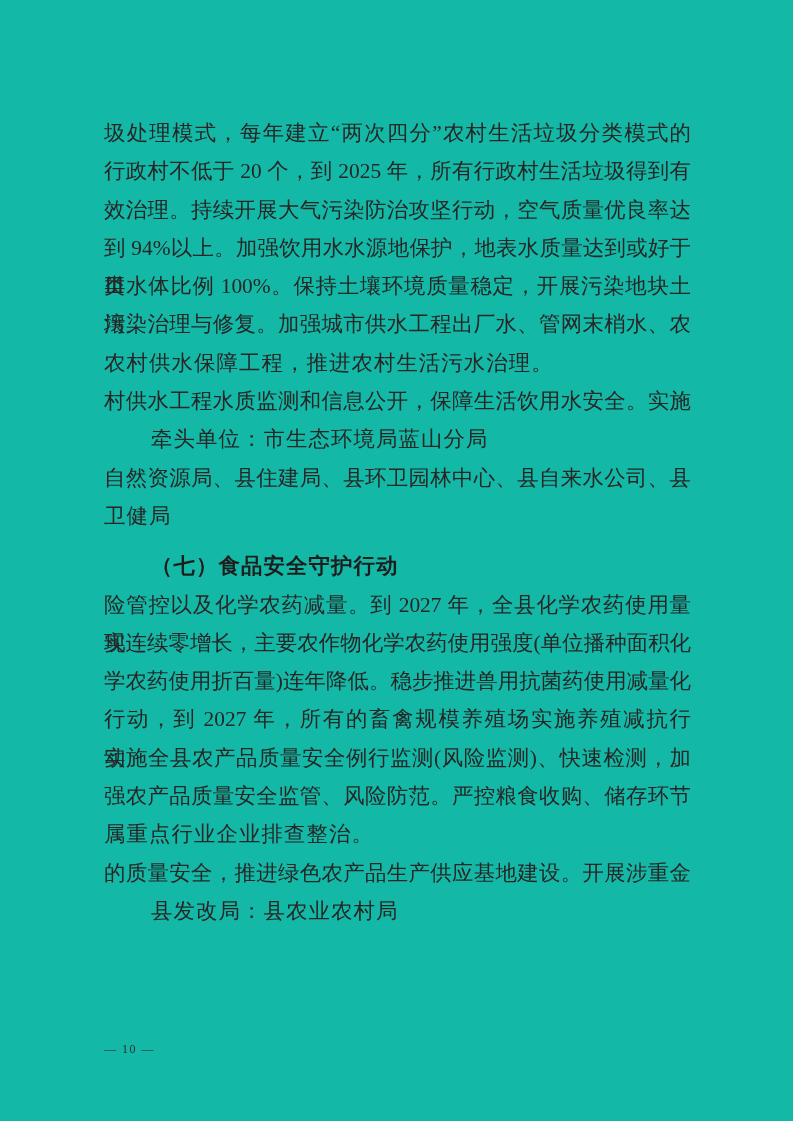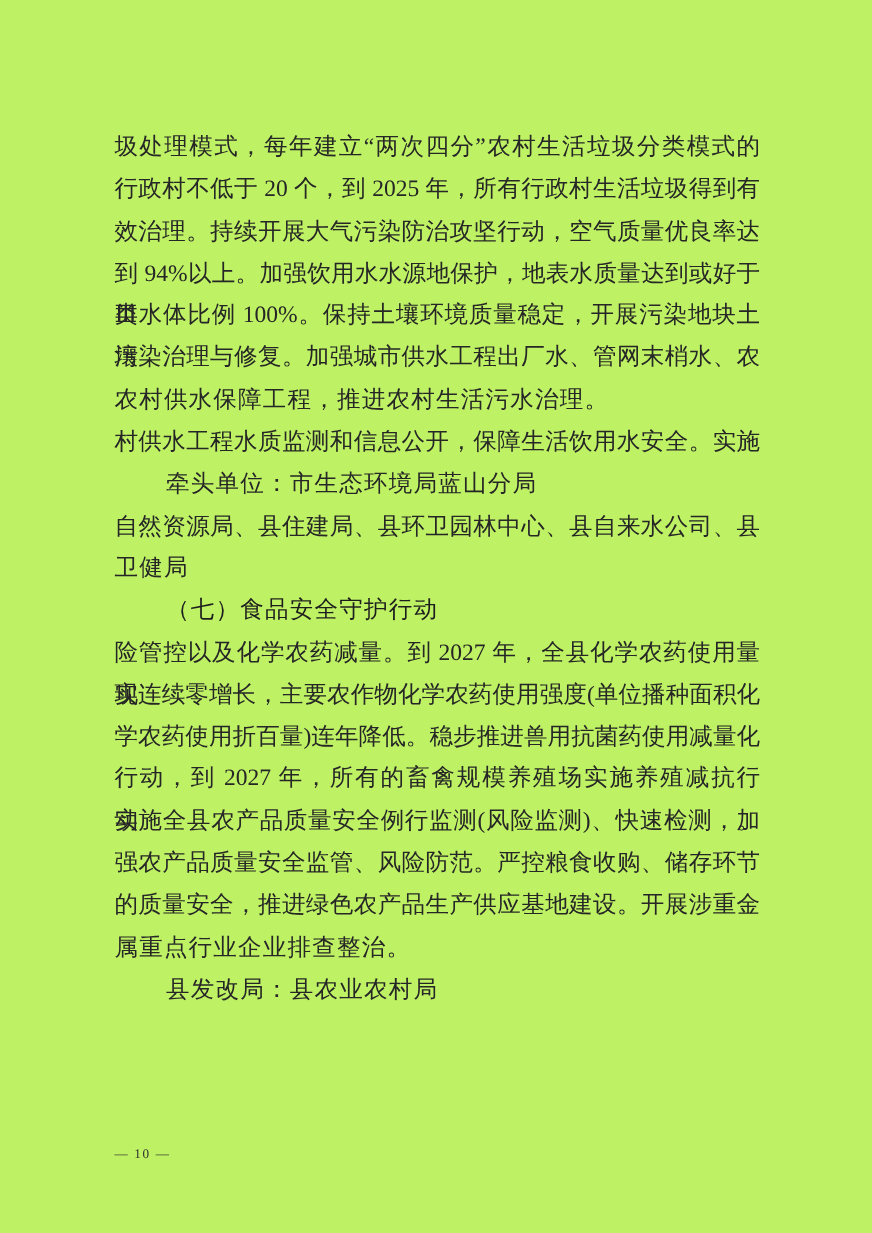--- a/index.html
+++ b/index.html
@@ -11,21 +11,21 @@
     height: 1121px;
     background: #ffffff;
     position: relative;
     overflow: hidden;
     font-family: "Liberation Serif", "DejaVu Serif", serif;
     color: #262626;
   }
   .page {
     position: absolute;
     inset: 0;
-    background: #bef264;
+    background: #14b8a6;
   }
   .doc {
     position: absolute;
     left: 104px;
     top: 114px;
     width: 587px;
   }
   .line {
     height: 38.3px;
     line-height: 38.3px;
@@ -36,22 +36,23 @@
   .line.justify {
     letter-spacing: normal;
     white-space: normal;
     text-align: justify;
     text-align-last: justify;
   }
   .line.indent {
     text-indent: 47px;
   }
   .line.bold, .bold {
-    font-weight: normal;
+    font-weight: bold;
     color: #1d1d1d;
+    margin-top: 12px;
   }
   .footer {
     position: absolute;
     left: 104px;
     top: 1036px;
     height: 26px;
     line-height: 26px;
     font-size: 12px;
     letter-spacing: 1.5px;
     color: #2e2e2e;
@@ -73,18 +74,18 @@
       <div class="line indent">牵头单位：市生态环境局蓝山分局</div>
       <div class="line justify">自然资源局、县住建局、县环卫园林中心、县自来水公司、县</div>
       <div class="line">卫健局</div>
       <div class="line indent bold">（七）食品安全守护行动</div>
       <div class="line justify">险管控以及化学农药减量。到 2027 年，全县化学农药使用量实</div>
       <div class="line justify">现连续零增长，主要农作物化学农药使用强度(单位播种面积化</div>
       <div class="line justify">学农药使用折百量)连年降低。稳步推进兽用抗菌药使用减量化</div>
       <div class="line justify">行动，到 2027 年，所有的畜禽规模养殖场实施养殖减抗行动。</div>
       <div class="line justify">实施全县农产品质量安全例行监测(风险监测)、快速检测，加</div>
       <div class="line justify">强农产品质量安全监管、风险防范。严控粮食收购、储存环节</div>
+      <div class="line">属重点行业企业排查整治。</div>
       <div class="line justify">的质量安全，推进绿色农产品生产供应基地建设。开展涉重金</div>
-      <div class="line">属重点行业企业排查整治。</div>
       <div class="line indent">县发改局：县农业农村局</div>
     </div>
   <div class="footer">— 10 —</div>
 </div>
 
 </body></html>

